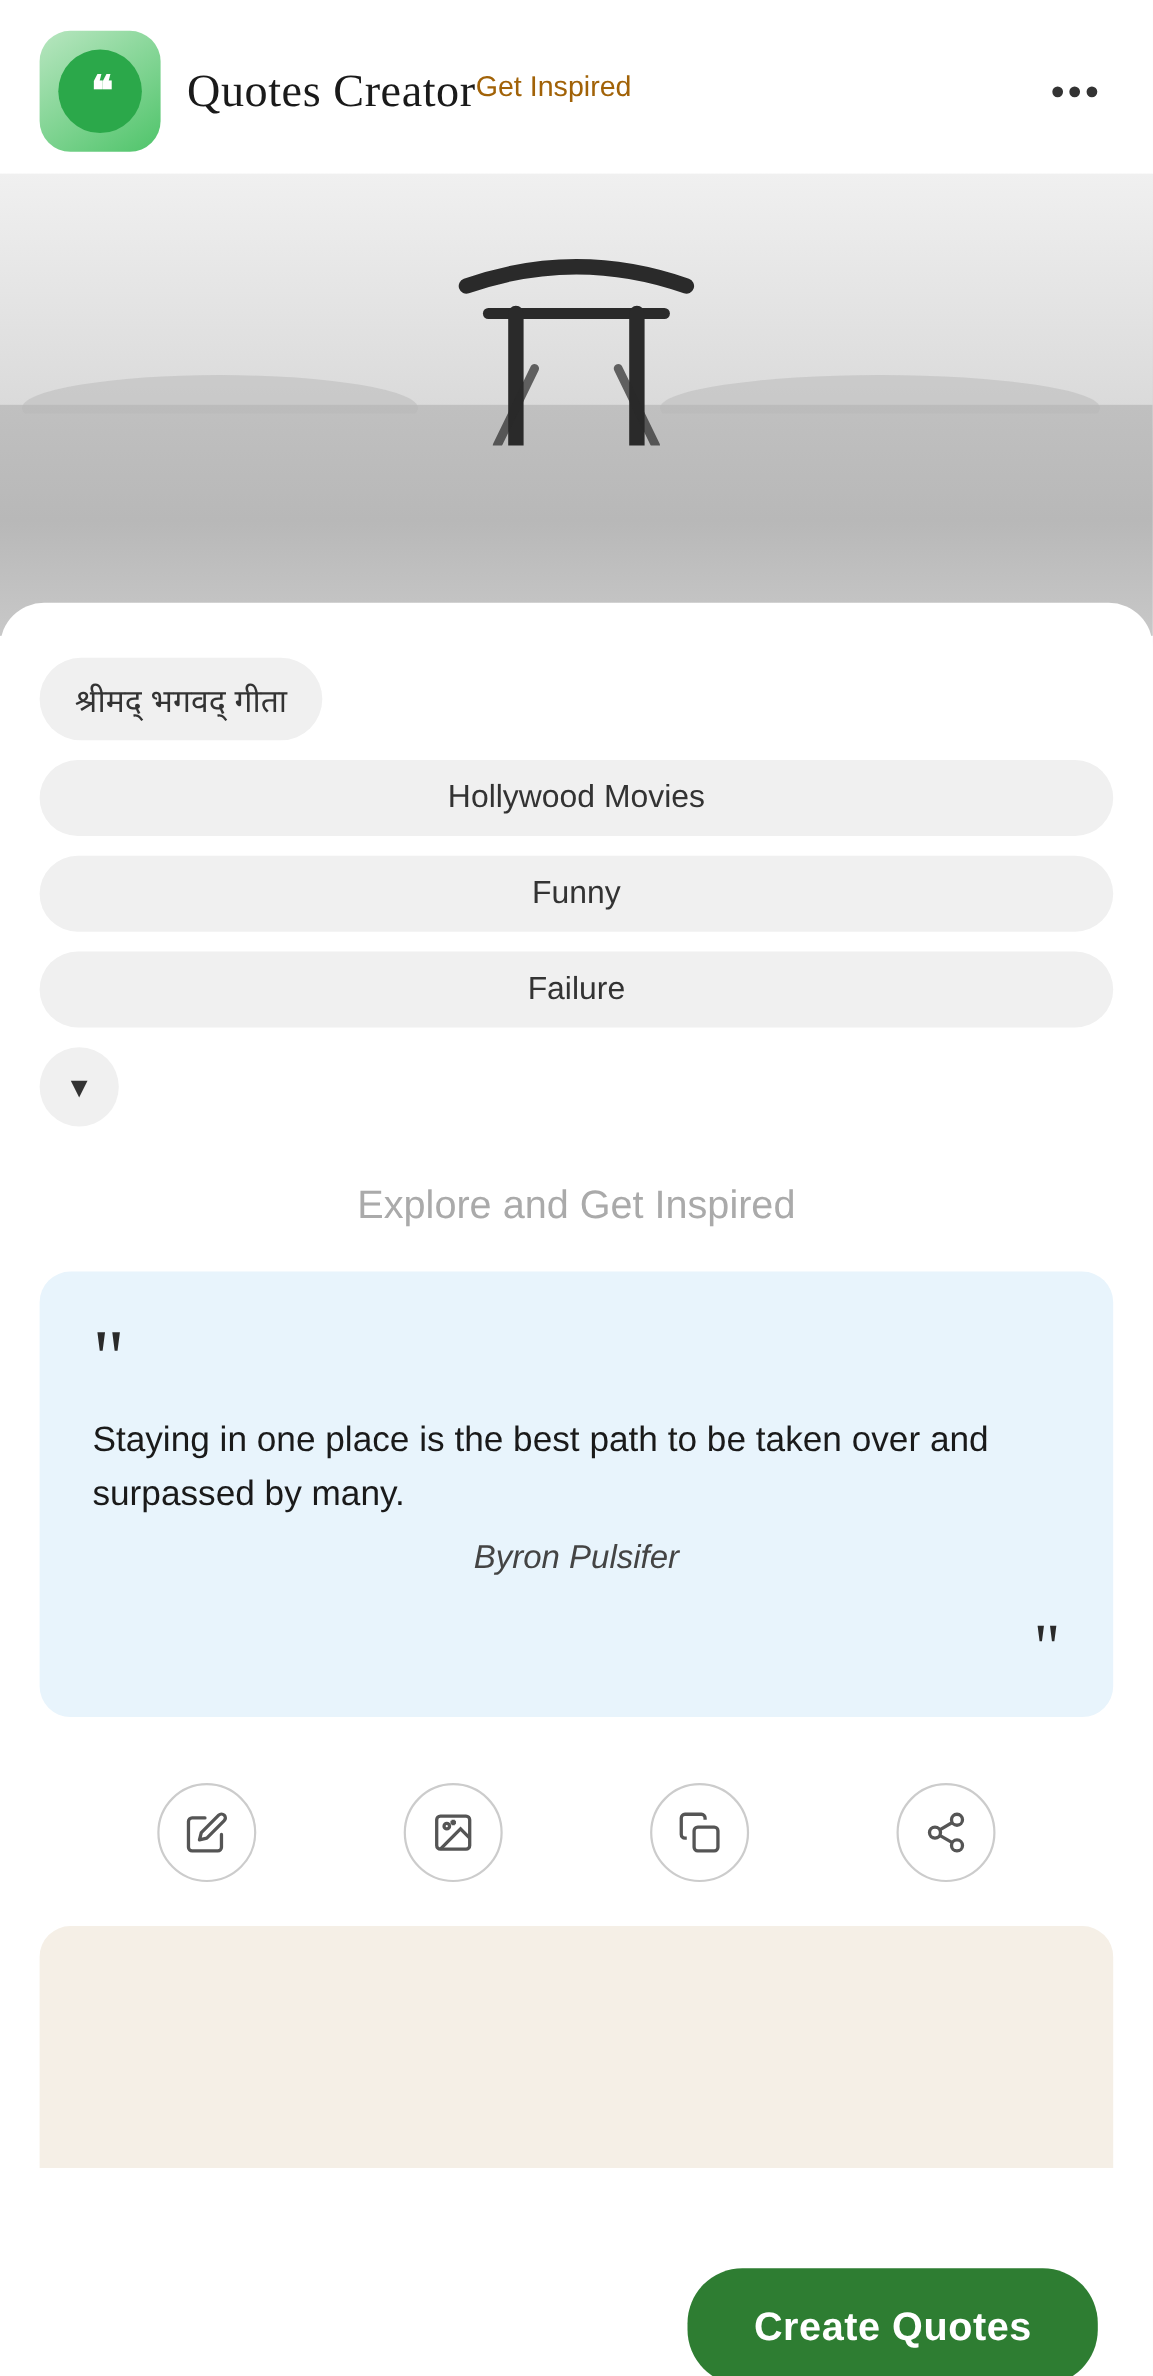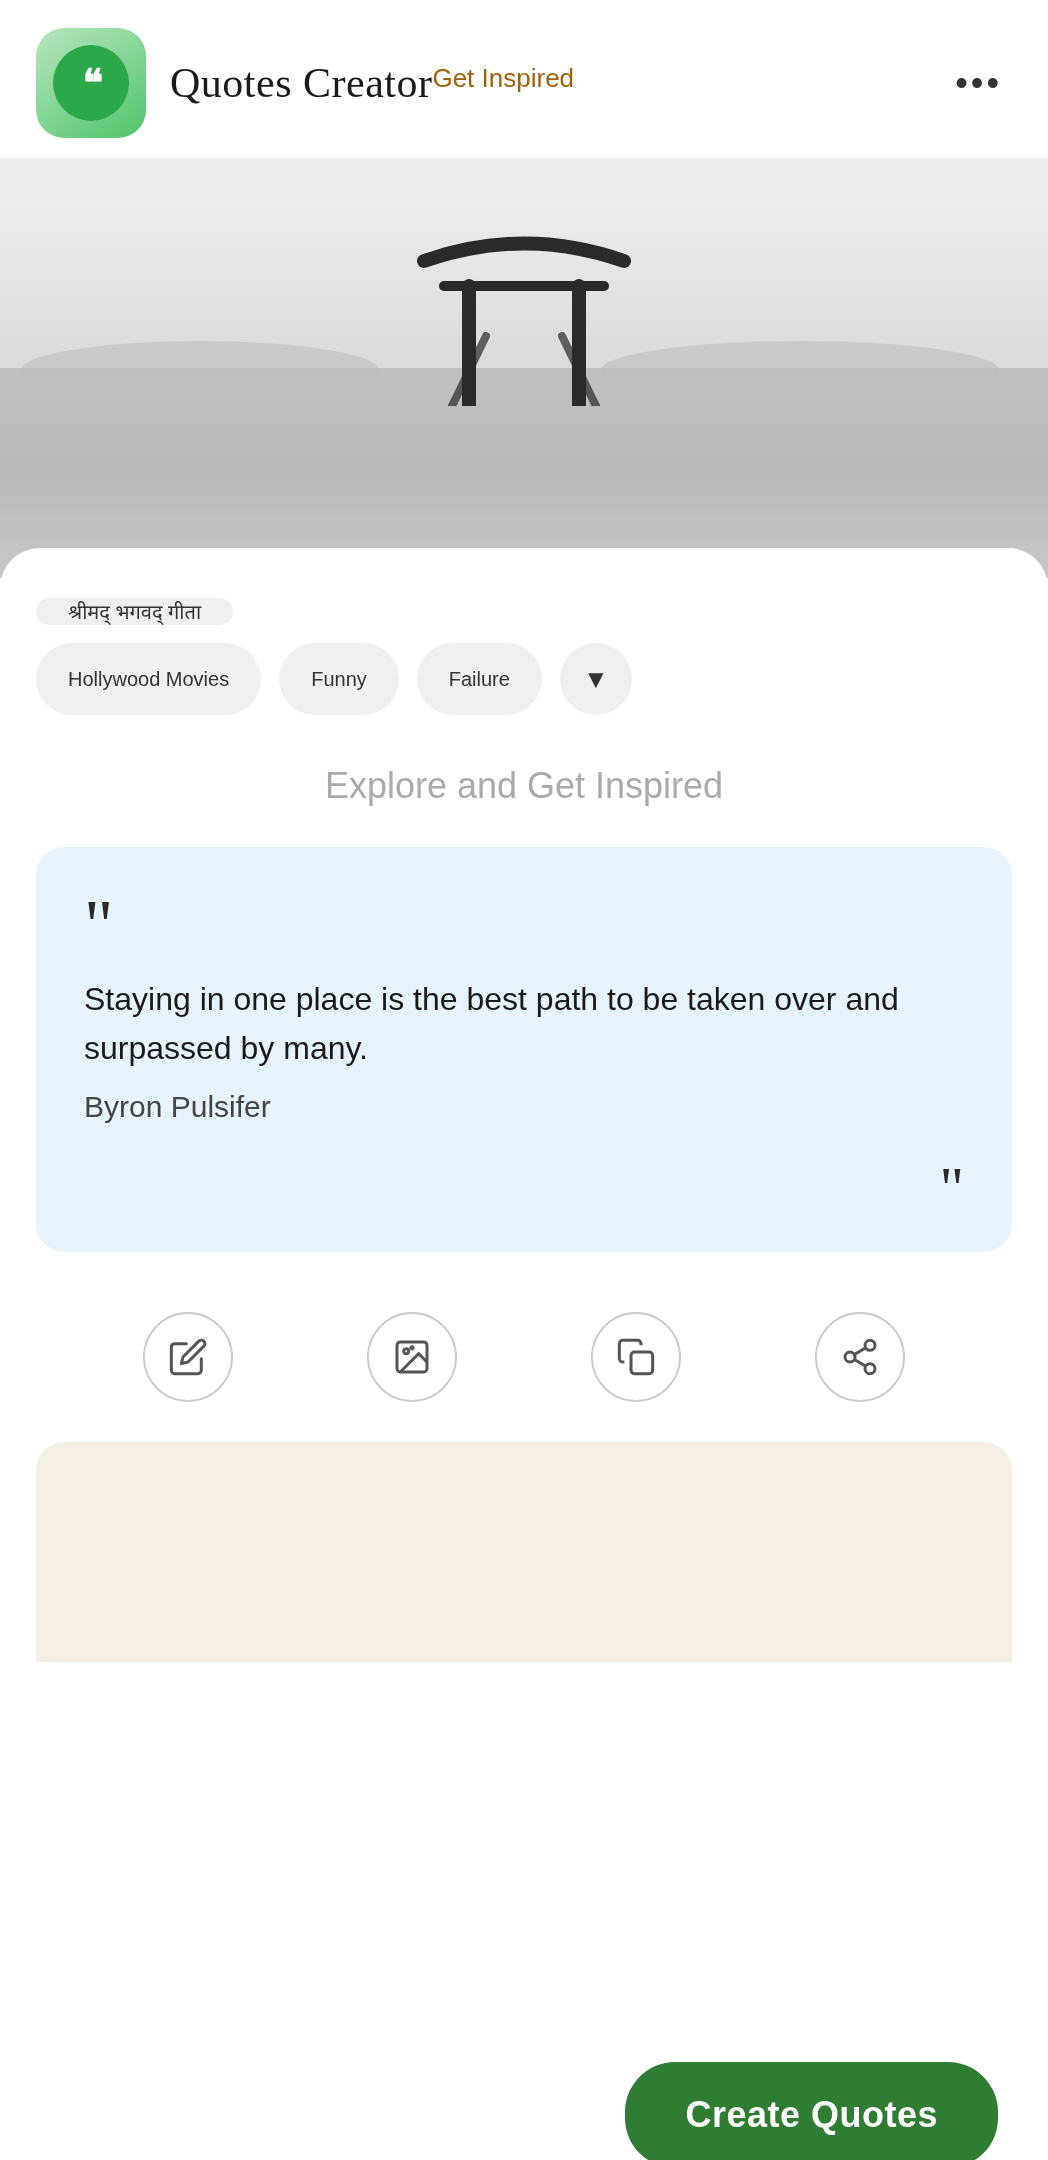--- a/index.html
+++ b/index.html
@@ -149,22 +149,22 @@
       display: flex;
       flex-wrap: wrap;
       gap: 18px;
       margin-bottom: 0;
     }
 
     .category-chip {
       background: #f0f0f0;
       border: none;
       border-radius: 50px;
-      padding: 0 32px;
-      font-size: 20px;
+      padding: 18px 32px;
+      font-size: 29px;
       color: #333;
       cursor: pointer;
       font-family: inherit;
     }
 
     .category-chip.dropdown {
       width: 72px;
       height: 72px;
       padding: 0;
       display: flex;
@@ -200,20 +200,22 @@
     .quote-text {
       font-size: 32px;
       color: #1a1a1a;
       line-height: 1.55;
       margin-bottom: 16px;
     }
 
     .quote-author {
       font-size: 30px;
       color: #444;
+      font-style: italic;
+      text-align: center;
       margin-bottom: 40px;
     }
 
     .close-quote {
       font-size: 60px;
       color: #2a2a2a;
       text-align: right;
       font-family: Georgia, serif;
       line-height: 0.8;
     }
@@ -315,21 +317,21 @@
         <line x1="182" y1="200" x2="148" y2="130" stroke="#2a2a2a" stroke-width="8" stroke-linecap="round" opacity="0.7"></line>
       </svg>
     </div>
   </div>
 
   <div class="content-card">
 
     <div class="category-row">
       <button class="category-chip">श्रीमद् भगवद् गीता</button>
     </div>
-    <div class="category-row" style="margin-top:18px;">
+    <div class="category-row" style="margin-top:18px;flex-direction:column;">
       <button class="category-chip">Hollywood Movies</button>
       <button class="category-chip">Funny</button>
       <button class="category-chip">Failure</button>
       <button class="category-chip dropdown">▼</button>
     </div>
 
     <p class="explore-text">Explore and Get Inspired</p>
 
     <div class="quote-card">
       <div class="open-quote">"</div>

